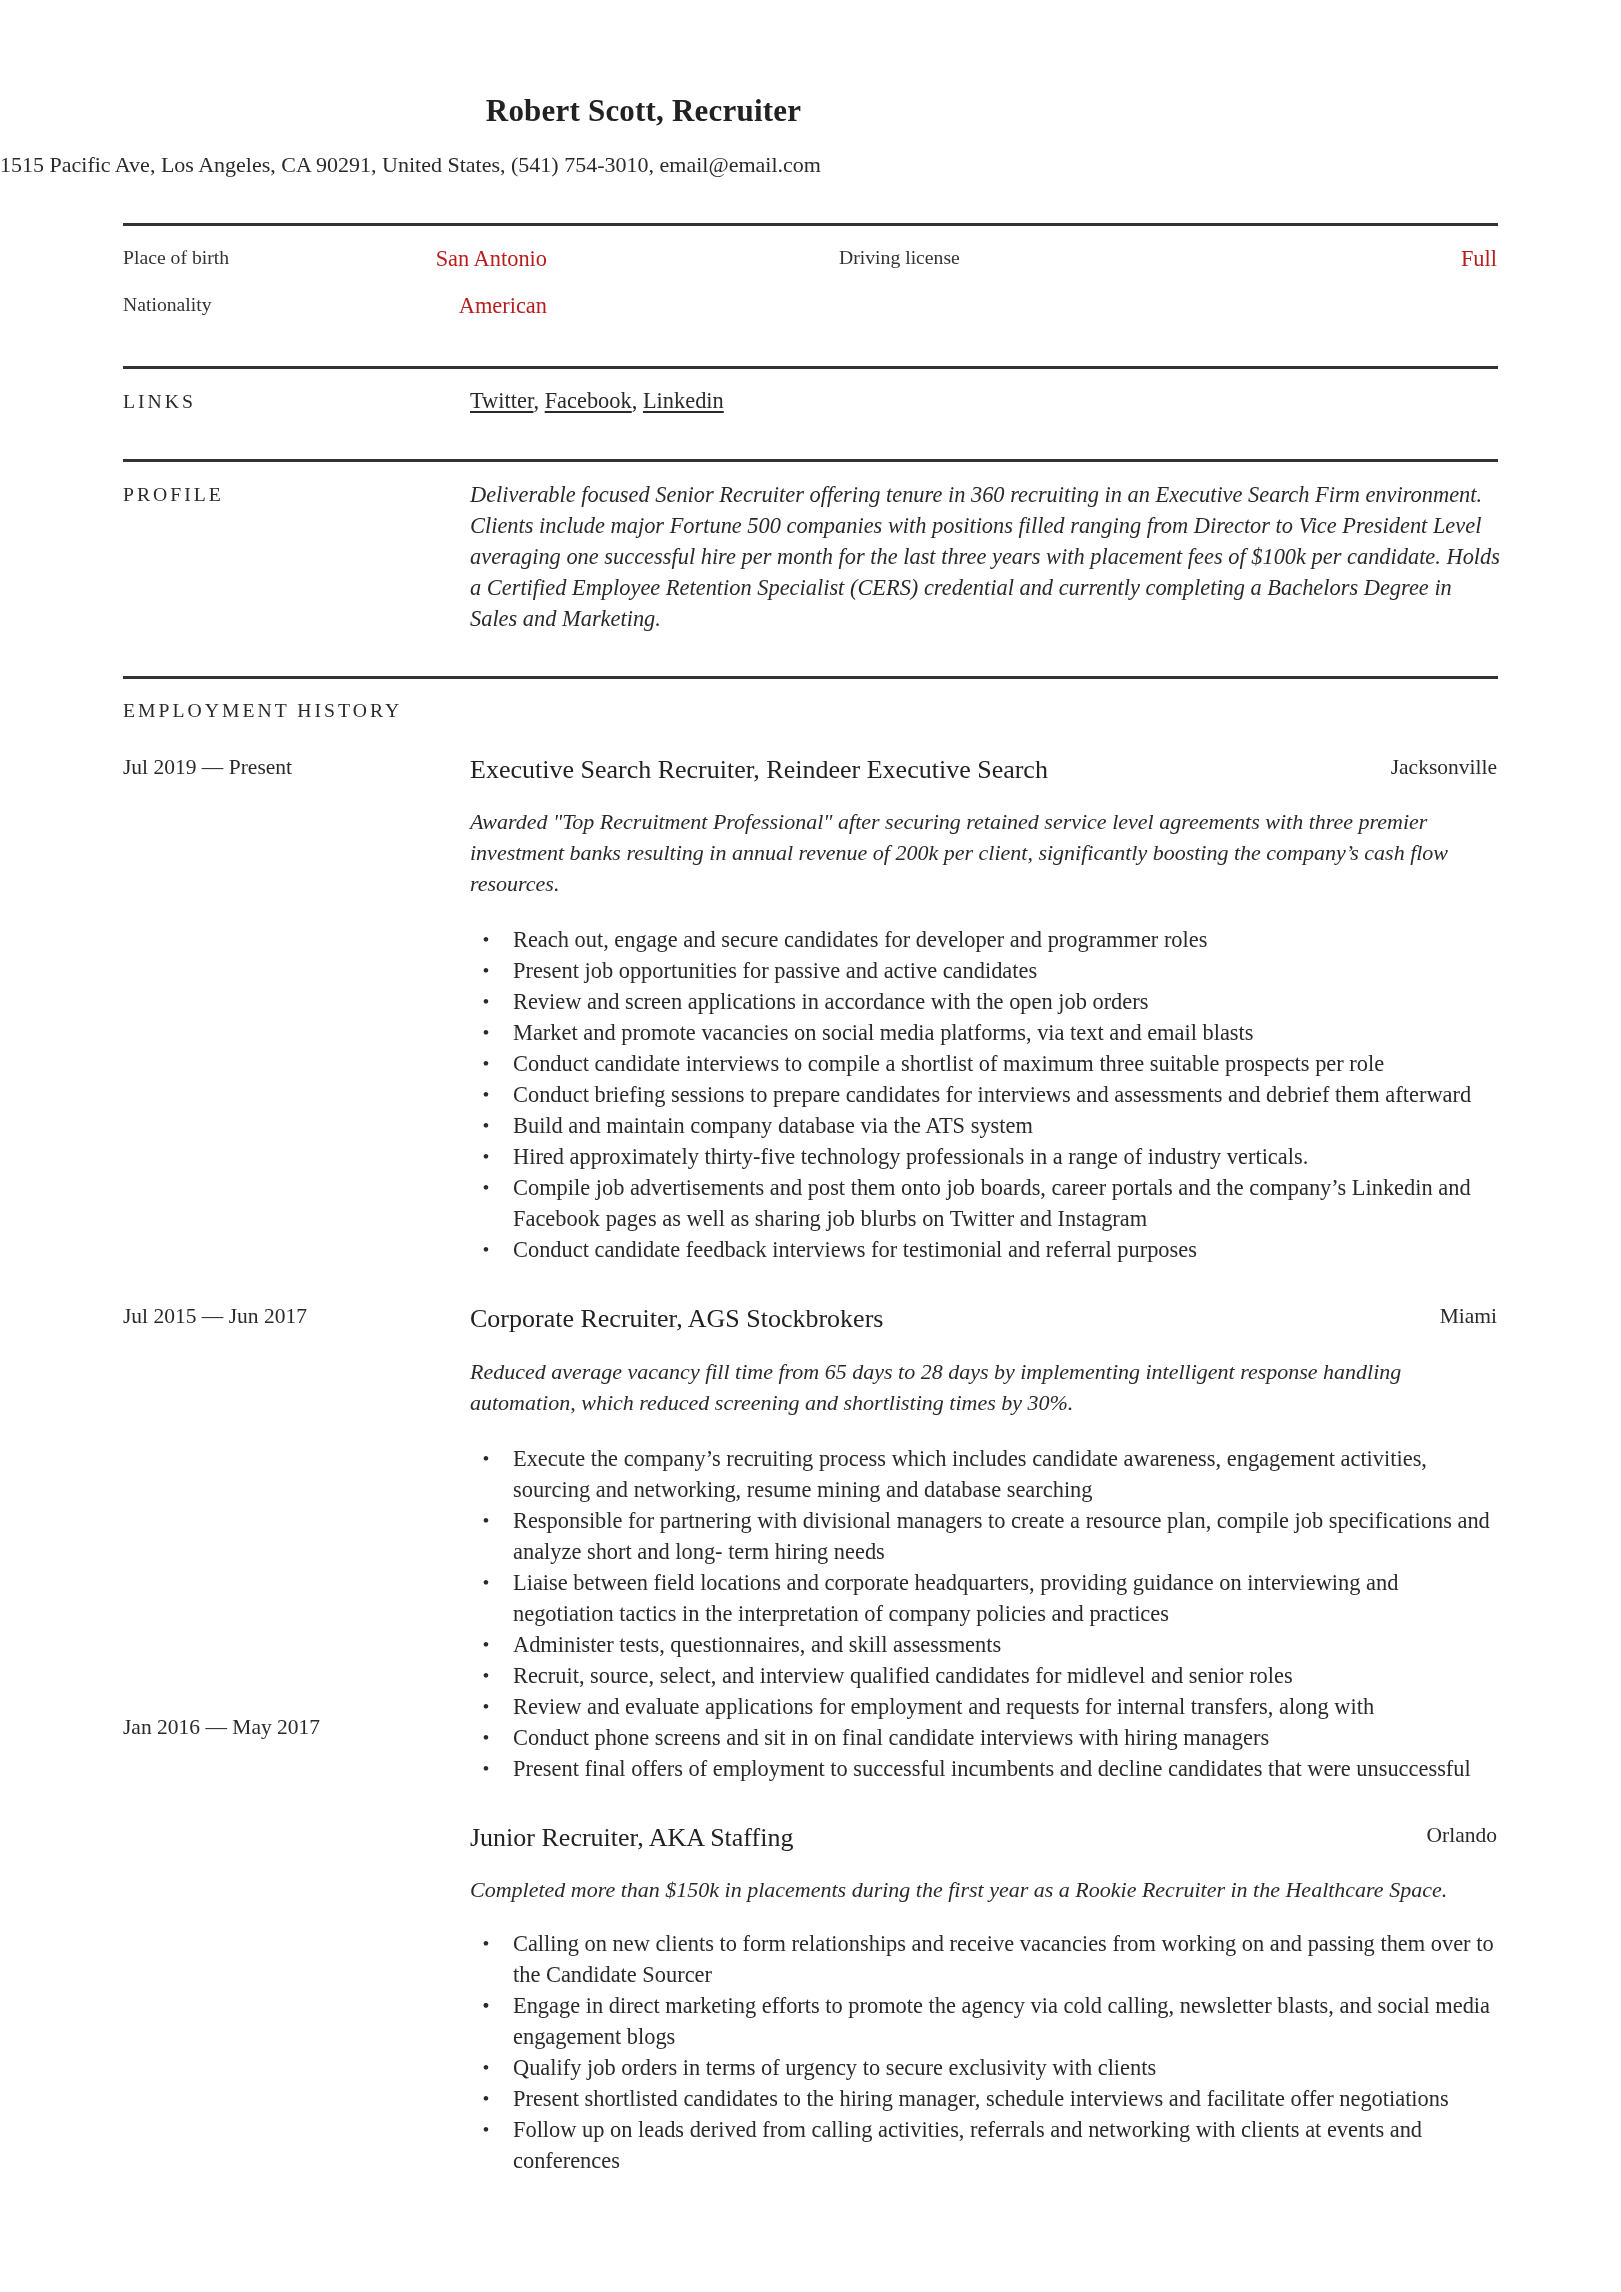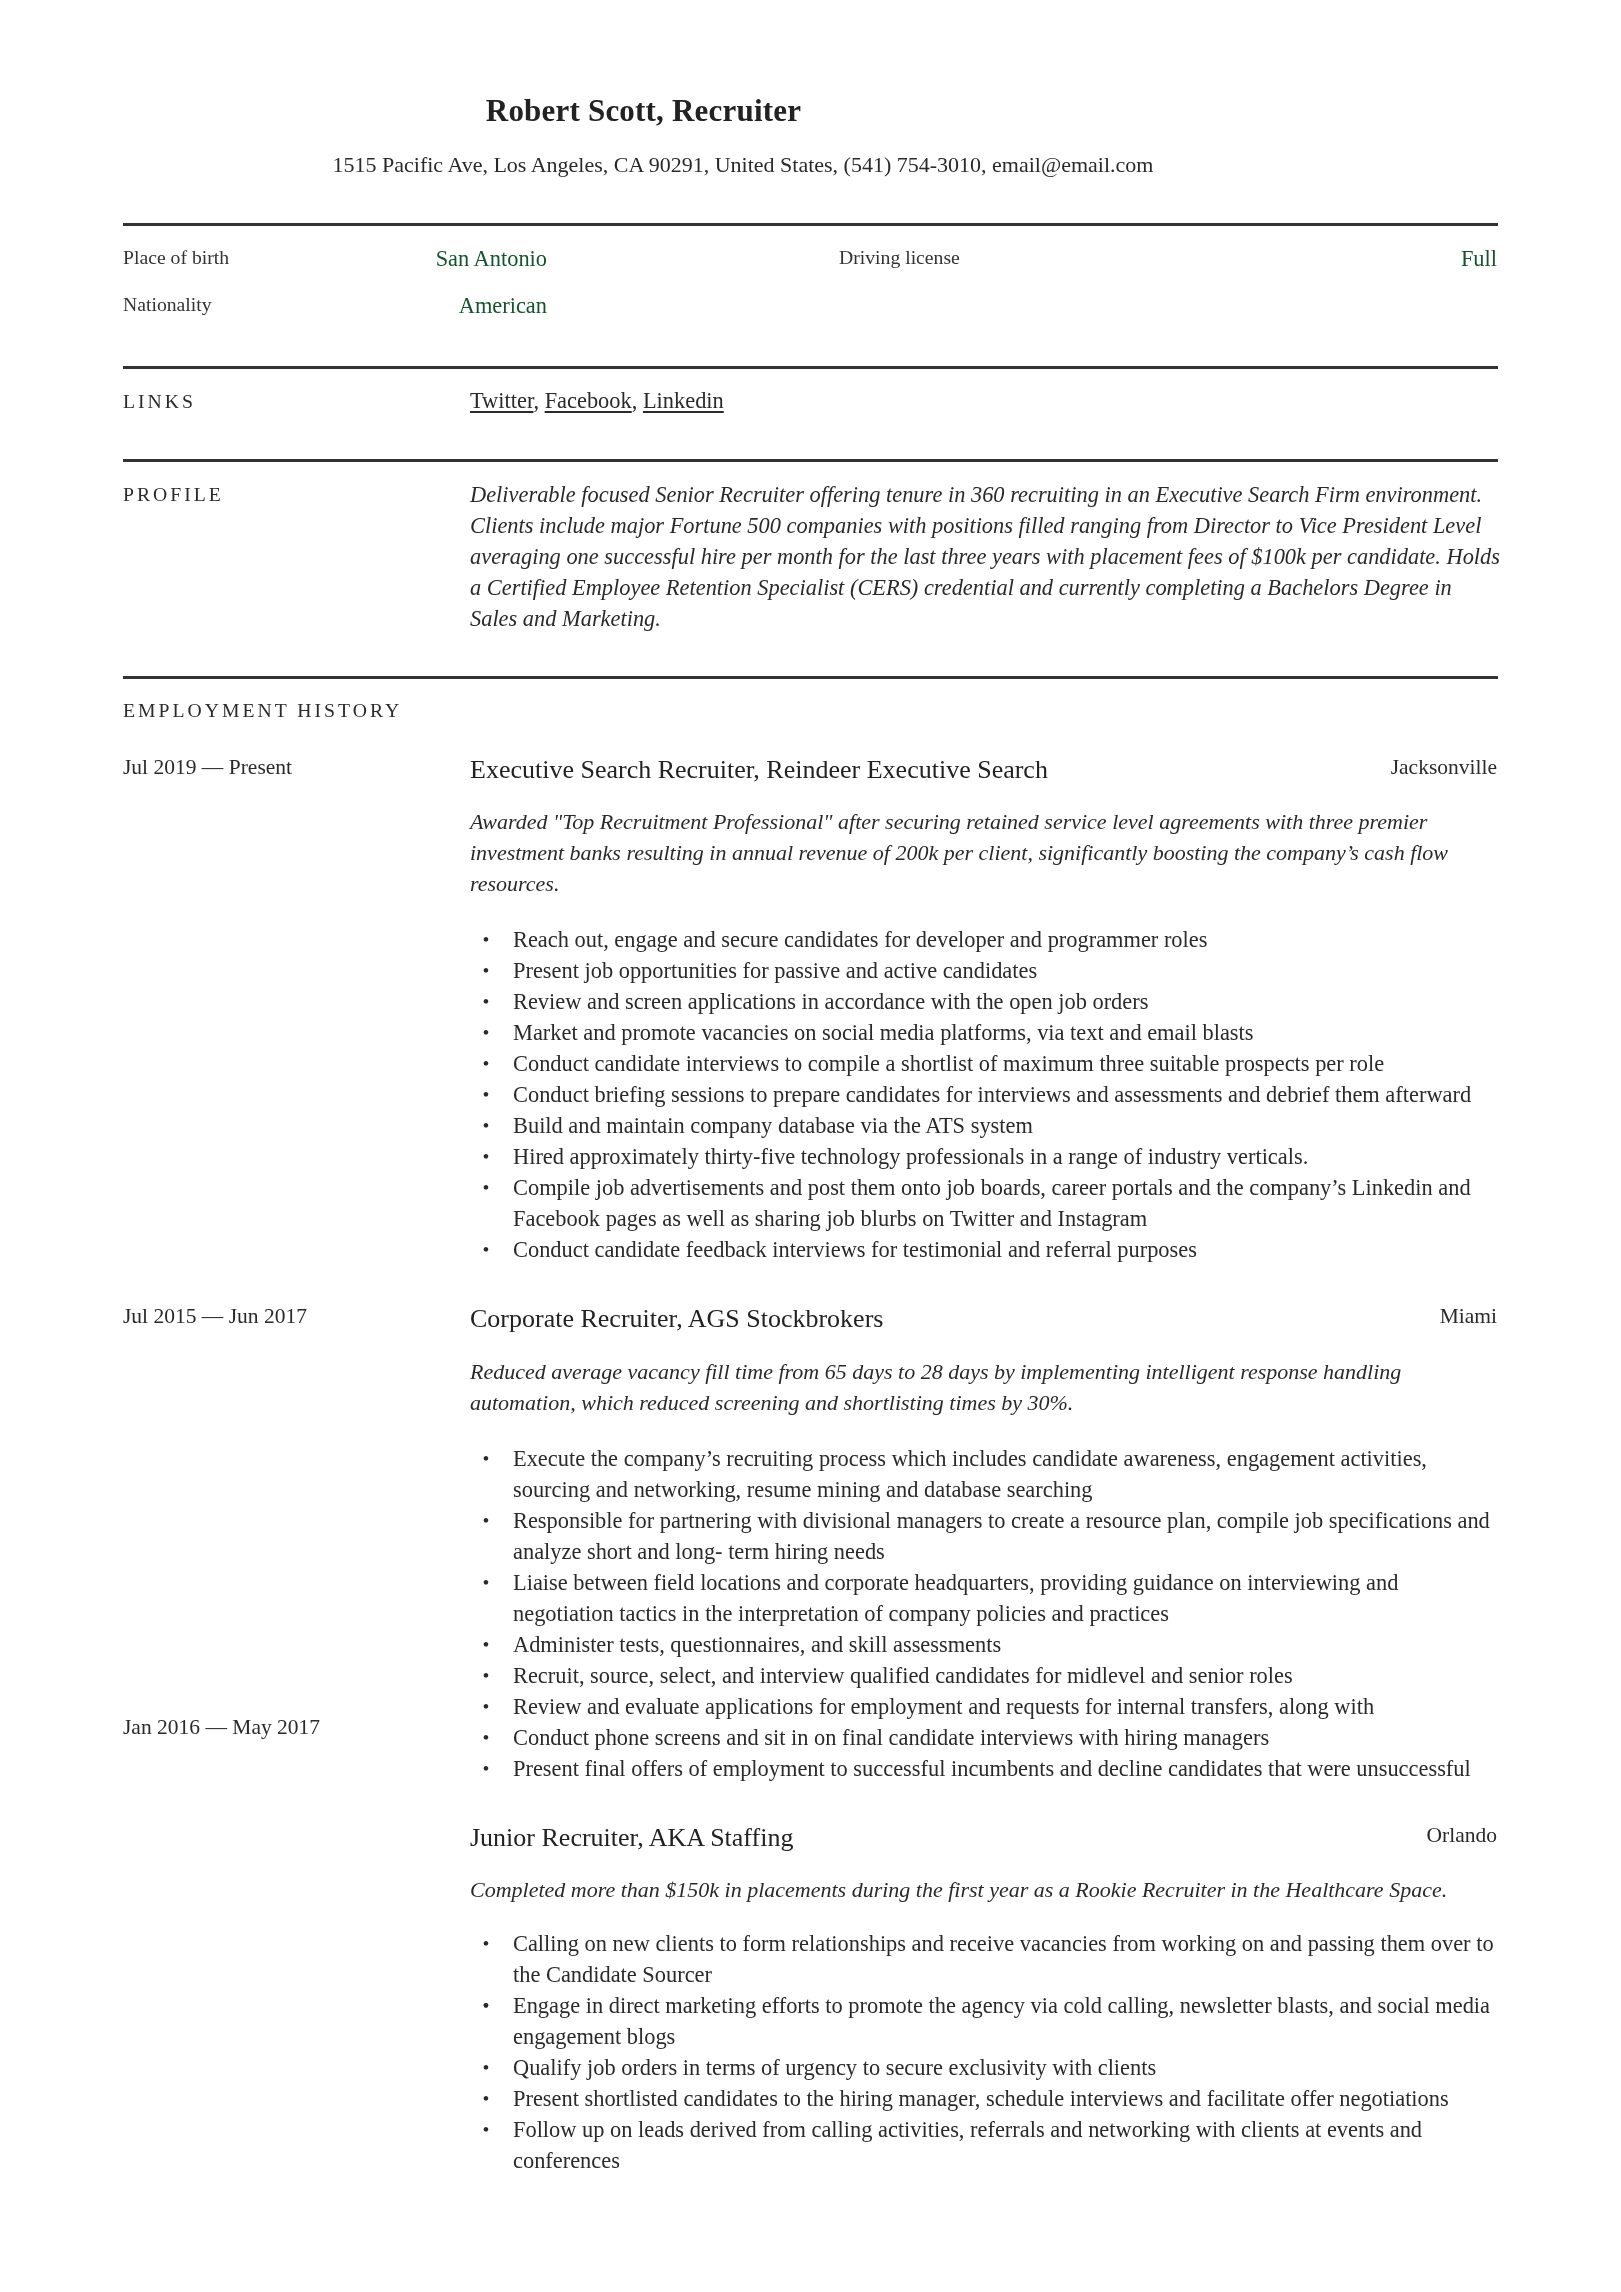--- a/index.html
+++ b/index.html
@@ -1,23 +1,23 @@
 <!DOCTYPE html>
 <html style="font-size:14.3px"><head>
 <meta charset="utf-8">
 <style>
   html, body { margin: 0; padding: 0; background: #ffffff; }
   body { width: 1621px; height: 2293px; position: relative; overflow: hidden;
          font-family: "Liberation Serif", "DejaVu Serif", serif; color: #2a2a2a; }
   .abs { position: absolute; }
   .title { left: 0; width: 1287px; top: 93px; text-align: center; font-size: 31px; font-weight: bold; color: #222; letter-spacing: 0.2px; }
-  .address { left: 0; width: 1486px; top: 152px; text-align: center; font-size: 22px; color: #2a2a2a; }
+  .address { left: 0; width: 1486px; top: 152px; font-size: 22px; color: #2a2a2a; }
   .rule { left: 123px; width: 1375px; height: 2.7px; background: #333; }
   .label { font-size: 19.7px; color: #333; }
-  .value { font-size: 22.4px; color: #14532d; text-align: right; }
+  .value { font-size: 22.4px; color: #b91c1c; text-align: right; }
   .section-head { left: 123px; font-size: 19.7px; letter-spacing: 3px; color: #2a2a2a; }
   .links { left: 470px; top: 388px; font-size: 22.4px; }
   .links a { color: #2a2a2a; text-decoration: underline; text-underline-offset: 2.7px; }
   .profile-text { left: 470px; top: 479px; width: 1030px; font-size: 22.4px; font-style: italic; line-height: 31px; color: #2a2a2a; }
   .job-date { left: 123px; font-size: 21.5px; color: #2a2a2a; }
   .job-title { left: 470px; font-size: 26px; color: #222; }
   .job-city { right: 124px; font-size: 21.5px; color: #2a2a2a; text-align: right; }
   .job-desc { left: 470px; width: 1030px; font-size: 22px; font-style: italic; line-height: 31px; color: #2a2a2a; }
   .bullets { left: 470px; width: 1030px; margin: 0; padding: 0; list-style: none; font-size: 22.4px; line-height: 31px; color: #2a2a2a; }
   .bullets li { position: relative; padding-left: 43px; }

